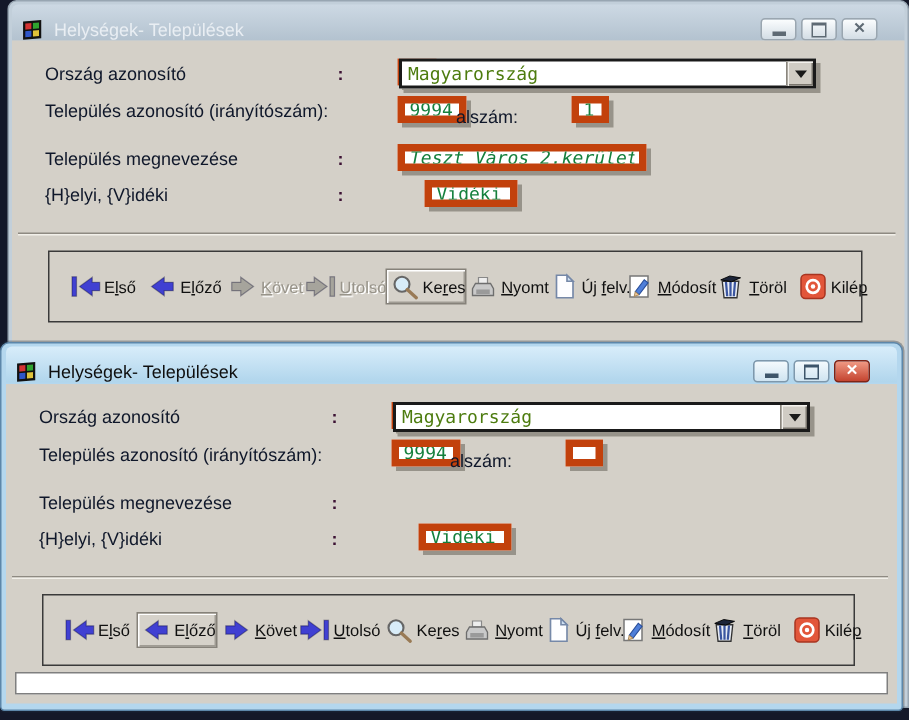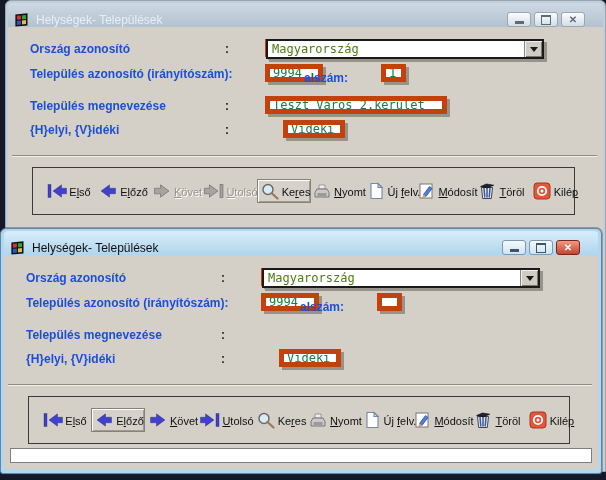--- a/index.html
+++ b/index.html
@@ -29,33 +29,33 @@
   .win-bottom .cap{background:linear-gradient(#f4fafd,#cfe4f1);border-color:#7e98ac;color:#3d556a;}
   .win-bottom .cap.close{background:linear-gradient(#f09a84,#c44430);border-color:#7e2417;color:#fff;}
   .glyph-min{display:block;width:9px;height:3px;background:currentColor;margin-top:5px;}
   .glyph-max{display:block;width:8px;height:7px;border:1px solid currentColor;border-top-width:2px;}
   .glyph-x{font-size:10px;font-weight:bold;line-height:1;}
 
   .client{position:absolute;left:2px;right:2px;bottom:2px;top:26px;background:#d4d0c8;}
   .win-bottom .client{left:3px;right:3px;bottom:4px;top:27px;}
 
   
-  .flabel{position:absolute;left:22px;font-size:12px;font-weight:bold;color:#1d4ed8;white-space:nowrap;}
+  .flabel{position:absolute;left:22px;font-size:12px;font-weight:normal;color:#0f172a;white-space:nowrap;}
   .colon{position:absolute;left:217px;font-size:12px;font-weight:bold;color:#3c1133;}
   .lbl-r1{top:15px}.lbl-r2{top:40px}.lbl-r3{top:72px}.lbl-r4{top:96px}
   .lbl-sub{left:296px;top:44px;text-align:right;}
 
   .field{position:absolute;box-sizing:border-box;height:18px;border:5px solid #c2410c;background:#fff;
          font-family:"DejaVu Sans Mono",monospace;font-size:12px;color:#15803d;padding:0 3px;
          box-shadow:3px 3px 0 #97938a;outline:none;margin-left:29px;}
   .in-r1{top:12px}.in-r2{top:37px}.in-r3{top:69px}.in-r4{top:93px}
   .in-code{left:228px;width:26px;}
-  .in-postal{left:228px;width:58px;}
+  .in-postal{left:228px;width:46px;}
   .in-sub{left:344px;width:25px;}
-  .in-name{left:228px;width:182px;}
+  .in-name{left:228px;width:166px;font-style:italic;}
   .in-type{left:246px;width:62px;}
 
   .combo{position:absolute;left:258px;top:12px;width:278px;height:20px;box-sizing:border-box;
          background:#fff;border:2px solid #1a1a1a;display:flex;box-shadow:3px 3px 0 #97938a;}
   .combo-text{flex:1 1 auto;font-family:"DejaVu Sans Mono",monospace;font-size:12px;color:#4d7c0f;
               padding:1px 0 0 4px;white-space:nowrap;overflow:hidden;}
   .combo-btn{flex:0 0 17px;background:#d0ccc4;border-left:1px solid #8a867e;
              display:flex;align-items:center;justify-content:center;
              box-shadow:inset 1px 1px 0 #f4f2ee, inset -1px -1px 0 #7a766e;}
   .arr{width:0;height:0;border-left:4px solid transparent;border-right:4px solid transparent;

